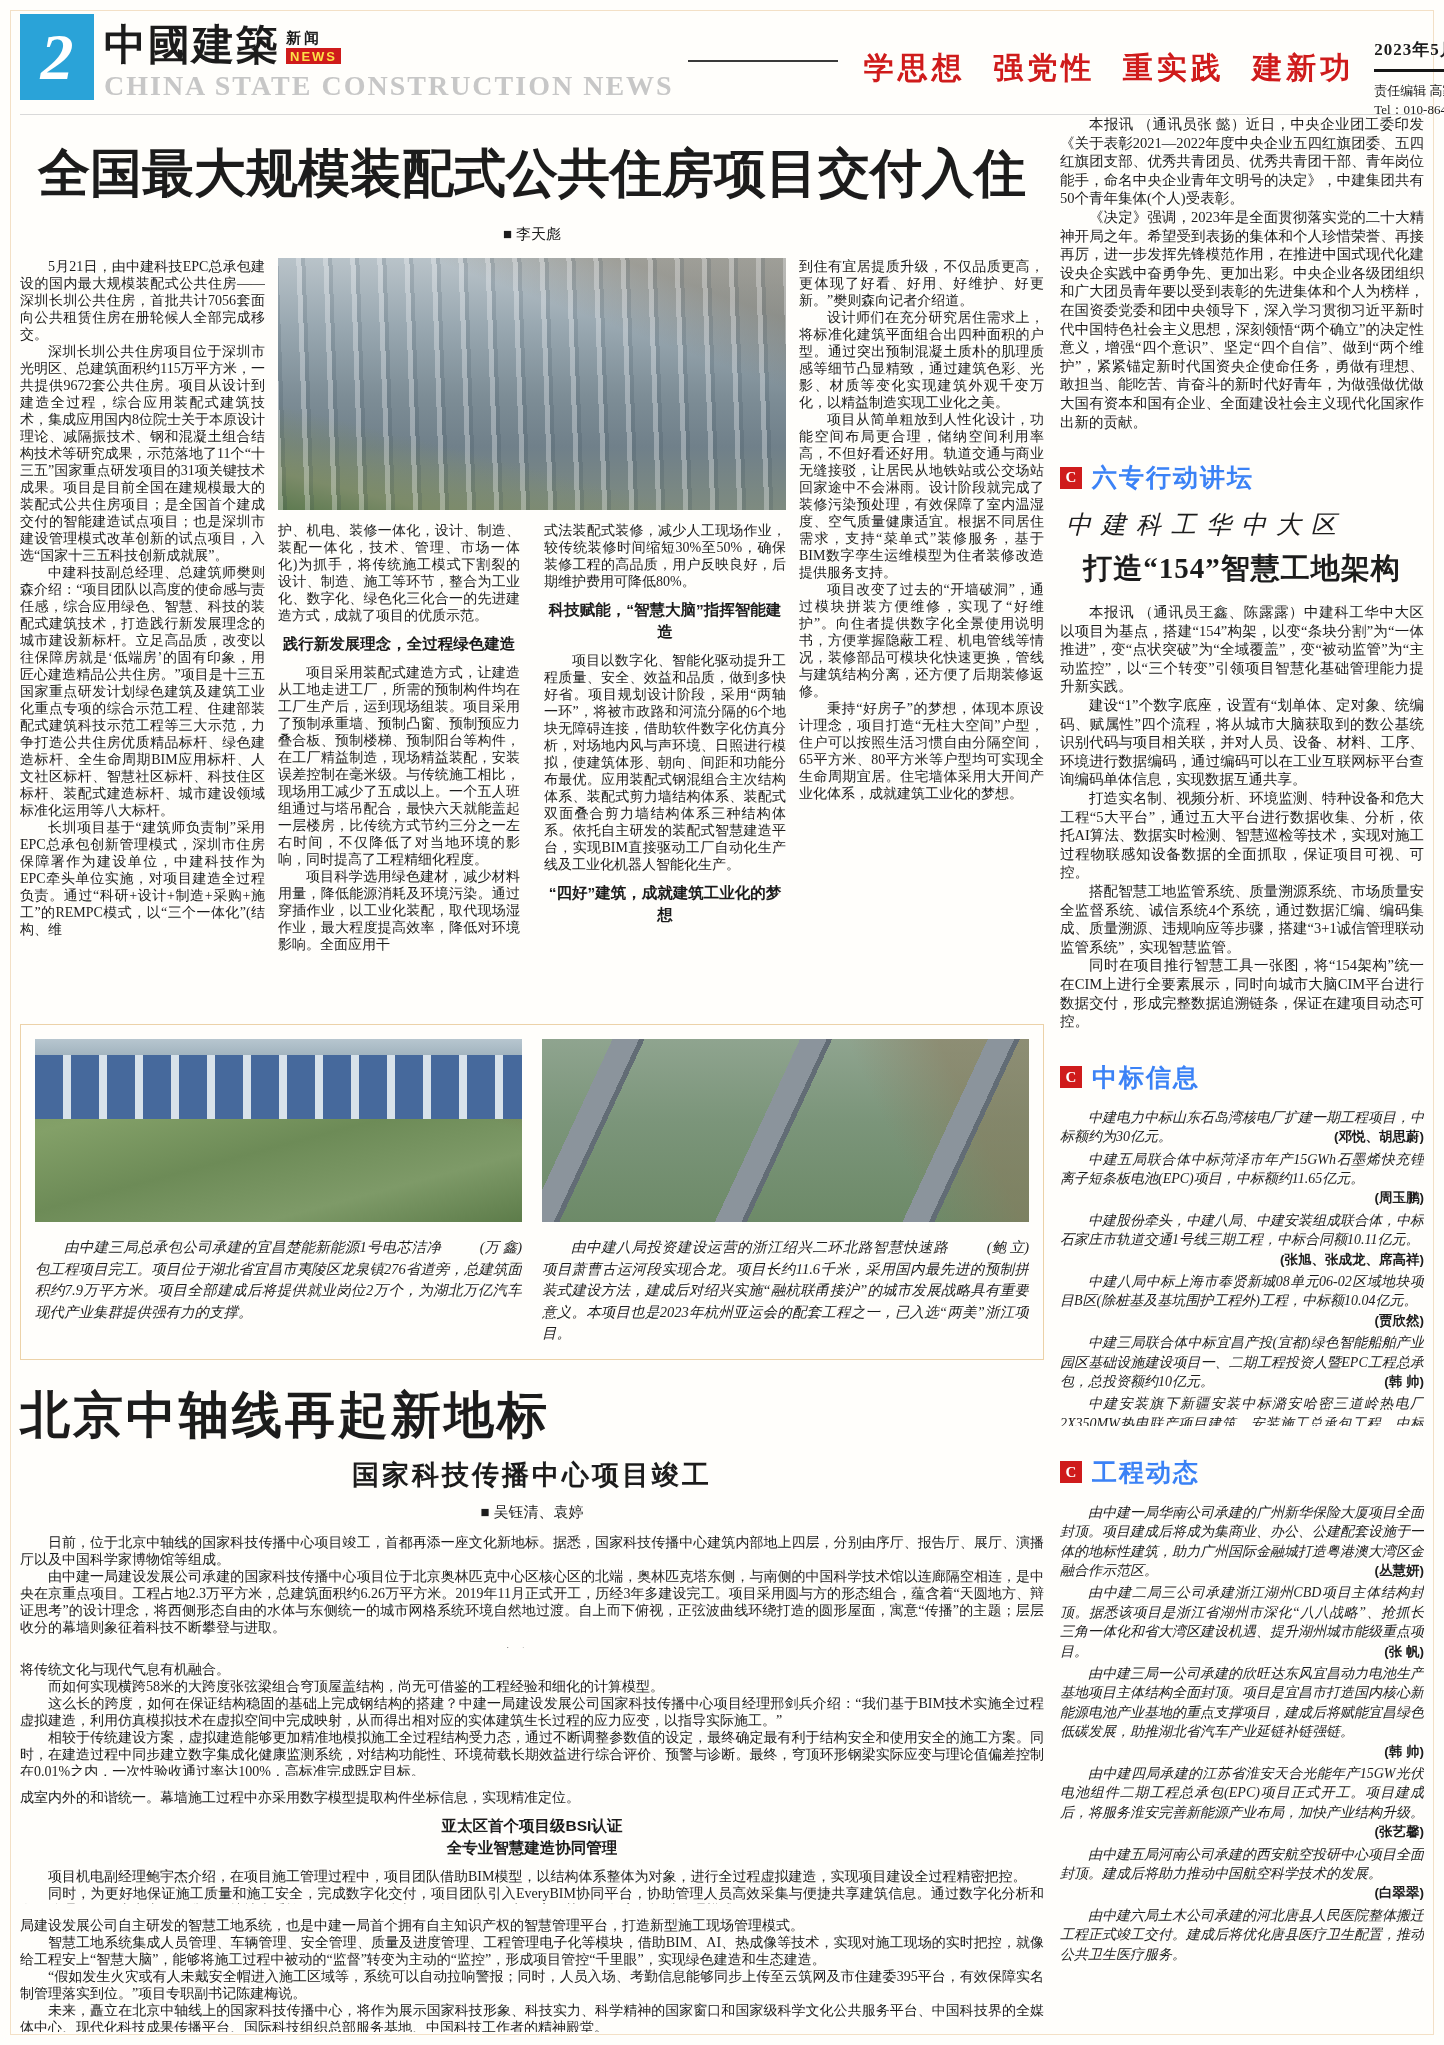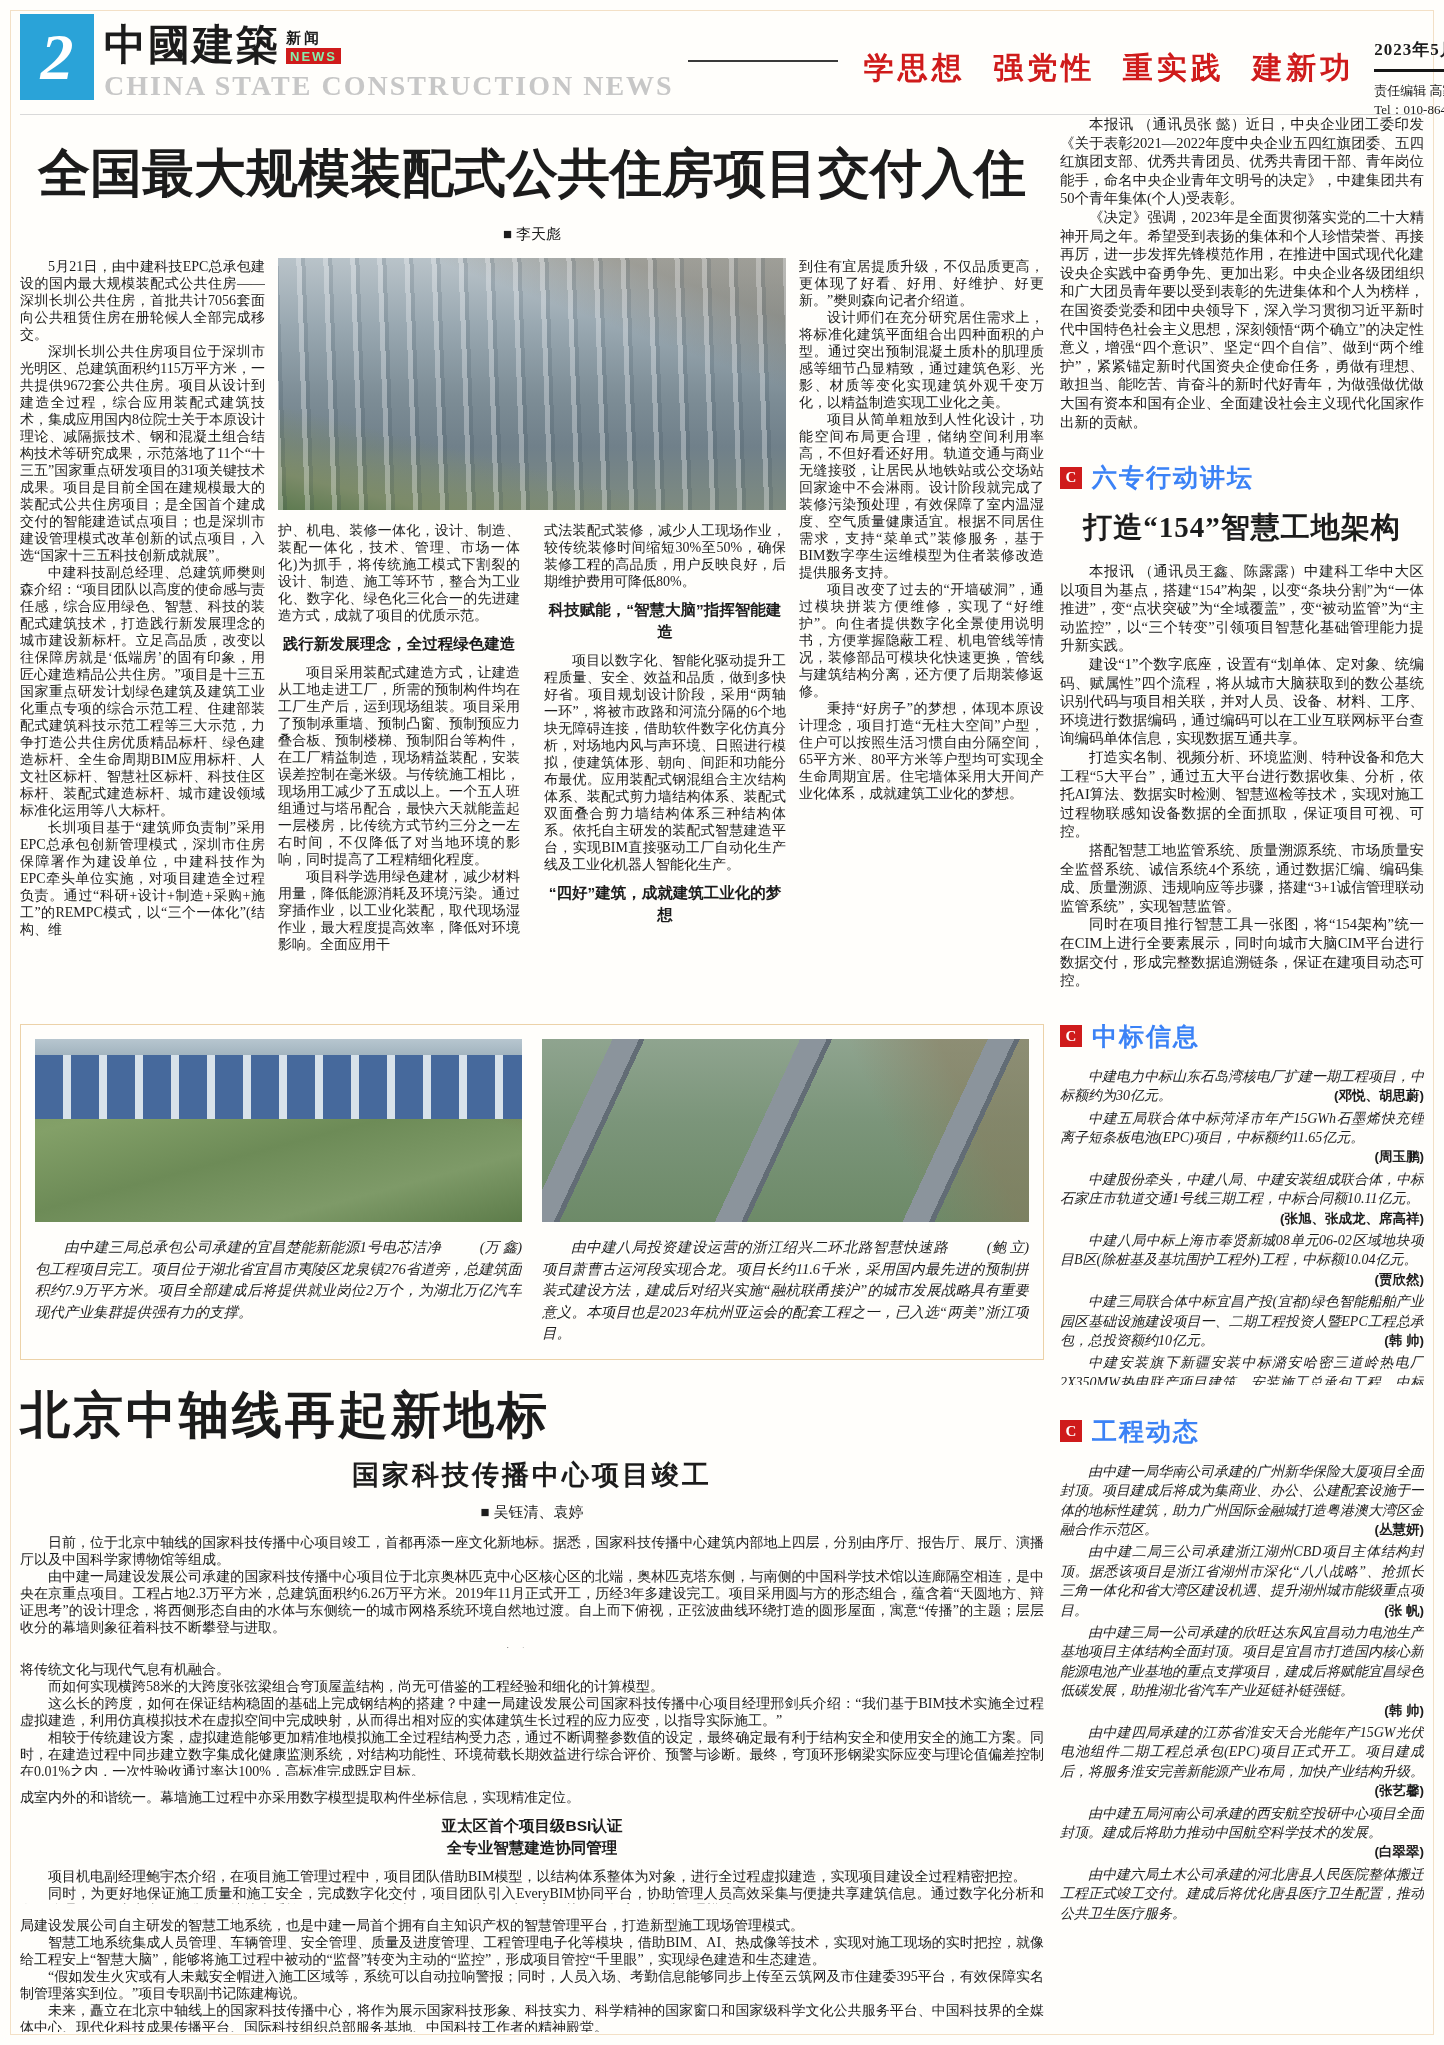--- a/index.html
+++ b/index.html
@@ -12,21 +12,21 @@
   header{display:flex;align-items:flex-start;border-bottom:1px solid #d9d9d9;
          padding-bottom:4px;height:96px;position:relative;}
   .pagenum{width:74px;height:86px;background:#2aa3d8;color:#fff;flex:0 0 74px;
            display:flex;align-items:center;justify-content:center;
            font-size:66px;font-weight:700;font-style:italic;}
   .logo-block{margin-left:10px;}
   .logo-row{display:flex;align-items:flex-end;gap:6px;height:52px;}
   .logo-cn{font-size:42px;font-weight:900;letter-spacing:2px;line-height:1;}
   .logo-sub{display:flex;flex-direction:column;line-height:1;padding-bottom:2px;}
   .logo-xinwen{font-size:15px;font-weight:700;letter-spacing:3px;}
-  .logo-news{background:#cf1b1b;color:#86efac;font-size:13px;font-weight:800;
+  .logo-news{background:#cf1b1b;color:#fde047;font-size:13px;font-weight:800;
              padding:2px 4px 1px;margin-top:2px;font-family:"Liberation Sans",sans-serif;letter-spacing:2px;}
   .logo-en{color:#c7c7c7;font-size:28px;letter-spacing:2px;margin-top:4px;white-space:nowrap;font-weight:700;}
   .logo-dash{width:150px;height:2px;background:#3a3a3a;margin:46px 0 0 14px;flex:0 0 150px;}
   .slogan{font-size:30px;font-weight:900;color:#cf1b1b;letter-spacing:4px;word-spacing:16px;
           margin:34px 20px 0 26px;white-space:nowrap;}
   .head-right{margin-left:auto;width:372px;flex:0 0 372px;padding-top:24px;}
   .date{font-size:17px;font-weight:700;letter-spacing:1px;}
   .head-rule{height:3px;background:#151515;margin:8px 0 9px;}
   .editor,.tel{font-size:13px;line-height:19px;}
 
@@ -236,20 +236,21 @@
         <p class="blk t-p">本报讯 （通讯员张 懿）近日，中央企业团工委印发《关于表彰2021—2022年度中央企业五四红旗团委、五四红旗团支部、优秀共青团员、优秀共青团干部、青年岗位能手，命名中央企业青年文明号的决定》，中建集团共有50个青年集体(个人)受表彰。</p>
             <p class="blk t-p">《决定》强调，2023年是全面贯彻落实党的二十大精神开局之年。希望受到表扬的集体和个人珍惜荣誉、再接再厉，进一步发挥先锋模范作用，在推进中国式现代化建设央企实践中奋勇争先、更加出彩。中央企业各级团组织和广大团员青年要以受到表彰的先进集体和个人为榜样，在国资委党委和团中央领导下，深入学习贯彻习近平新时代中国特色社会主义思想，深刻领悟“两个确立”的决定性意义，增强“四个意识”、坚定“四个自信”、做到“两个维护”，紧紧锚定新时代国资央企使命任务，勇做有理想、敢担当、能吃苦、肯奋斗的新时代好青年，为做强做优做大国有资本和国有企业、全面建设社会主义现代化国家作出新的贡献。</p>
           </div>
       </article>
 
       <section class="s-forum">
         <div class="s-label">
           <span class="marker">C</span>
           <span class="s-label-text">六专行动讲坛</span>
         </div>
+        <div class="f-t1">中建科工华中大区</div>
         <div class="f-t2">打造“154”智慧工地架构</div>
         <div>
 
         <p class="blk t-p">本报讯 （通讯员王鑫、陈露露）中建科工华中大区以项目为基点，搭建“154”构架，以变“条块分割”为“一体推进”，变“点状突破”为“全域覆盖”，变“被动监管”为“主动监控”，以“三个转变”引领项目智慧化基础管理能力提升新实践。</p>
             <p class="blk t-p">建设“1”个数字底座，设置有“划单体、定对象、统编码、赋属性”四个流程，将从城市大脑获取到的数公基统识别代码与项目相关联，并对人员、设备、材料、工序、环境进行数据编码，通过编码可以在工业互联网标平台查询编码单体信息，实现数据互通共享。</p>
             <p class="blk t-p">打造实名制、视频分析、环境监测、特种设备和危大工程“5大平台”，通过五大平台进行数据收集、分析，依托AI算法、数据实时检测、智慧巡检等技术，实现对施工过程物联感知设备数据的全面抓取，保证项目可视、可控。</p>
             <p class="blk t-p">搭配智慧工地监管系统、质量溯源系统、市场质量安全监督系统、诚信系统4个系统，通过数据汇编、编码集成、质量溯源、违规响应等步骤，搭建“3+1诚信管理联动监管系统”，实现智慧监管。</p>
             <p class="blk t-p">同时在项目推行智慧工具一张图，将“154架构”统一在CIM上进行全要素展示，同时向城市大脑CIM平台进行数据交付，形成完整数据追溯链条，保证在建项目动态可控。</p>
           </div>
       </section>

